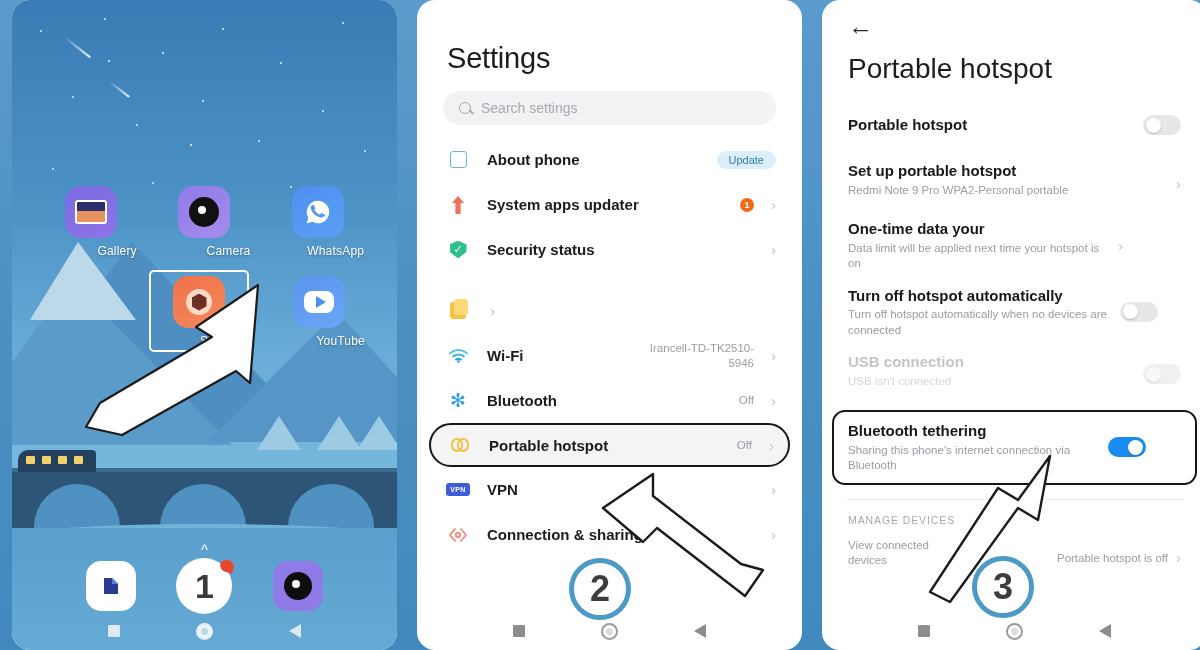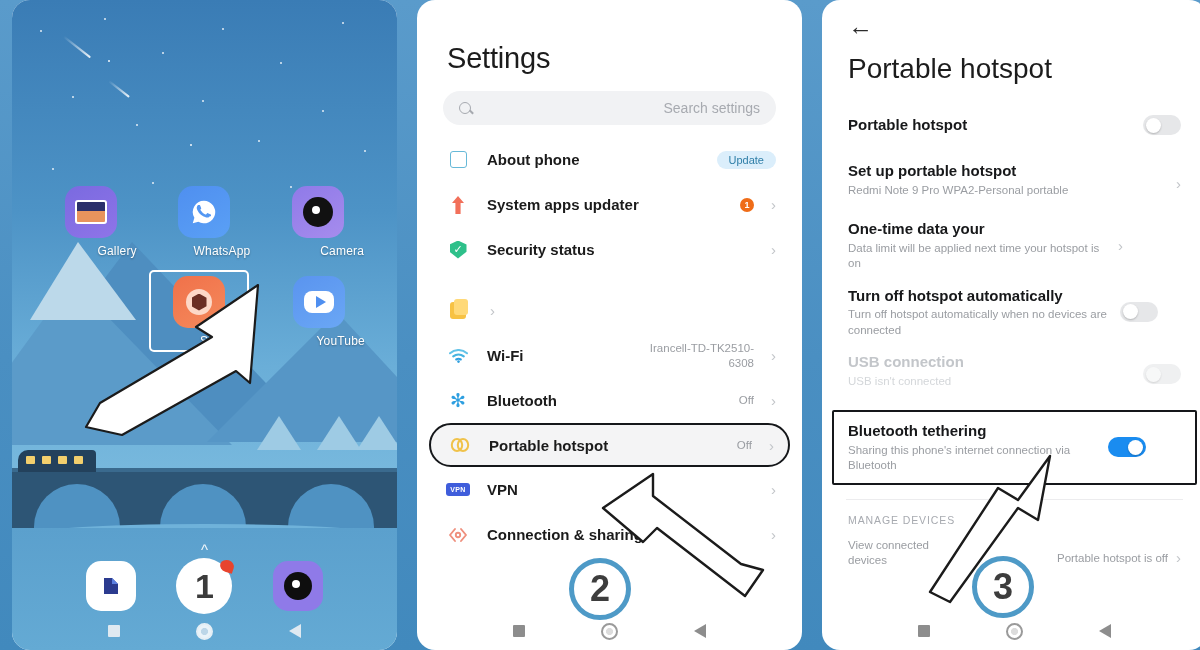--- a/index.html
+++ b/index.html
@@ -139,21 +139,21 @@
   .badge-dot { position:absolute; top:2px; right:-2px; width:14px; height:12px;
     background:#e8442e; border-radius: 50% 50% 0 50%; transform: rotate(18deg); }
 
   
   .arrow-white { position: absolute; }
 
   
   .s-title { font-size: 29px; font-weight: 400; color:#1c1c1c; padding: 42px 0 0 30px; letter-spacing:-.2px;}
   .search {
     margin: 16px 26px 0; height: 34px; border-radius: 18px; background:#f1f2f4;
-    display:flex; align-items:center; gap:10px; padding: 5px 16px; justify-content: space-between;
+    display:flex; align-items:center; gap:10px; padding: 5px 16px;
   }
   .search .magn { width:12px;height:12px;border:1.7px solid #a7aab0;border-radius:50%; position:relative;}
   .search .magn::after{content:"";position:absolute;width:5px;height:1.7px;background:#a7aab0;
     right:-4px;bottom:0;transform:rotate(45deg);}
   .search-ph { color:#a7aab0; font-size:14px; }
 
   .rows { padding: 12px 0 0; }
   .row { display:flex; align-items:center; min-height: 45px; padding: 0 26px 0 26px; position: relative;}
   .row .ic { width: 30px; flex:0 0 30px; display:flex; align-items:center; justify-content:center;}
   .row .lbl { font-size: 15px; font-weight: 700; color:#1b1b1b; margin-left: 14px; flex:1; }
@@ -199,21 +199,21 @@
   .tgl { width: 38px; height: 20px; border-radius: 11px; position: relative; flex:0 0 38px;
     align-self:center; margin-left: 10px; }
   .tgl.off { background:#e6e7e9; }
   .tgl.off.pale { background:#eff0f1; }
   .tgl .knob { position:absolute; top:2.5px; width:15px; height:15px; border-radius:50%;
     background:#fff; box-shadow: 0 1px 2px rgba(0,0,0,.22); }
   .tgl.off .knob { left: 3px; }
   .tgl.on { background:#1a8cf0; }
   .tgl.on .knob { right: 3px; }
   .hrow.boxed {
-    border: 2.5px solid #15171a; border-radius: 2px; margin: 0 10px 14px;
+    border: 2.5px solid #15171a; border-radius: 13px; margin: 0 10px 14px;
     padding: 9px 12px 9px 14px; background:#fff;
   }
   .divider { height:1px; background:#ececee; margin: 4px 24px 14px; }
   .sec-hdr { font-size:10.5px; color:#a7aab0; letter-spacing:.9px; padding: 0 26px 10px; }
 
   
   .step {
     position: absolute; width: 62px; height: 62px; border-radius:50%;
     border: 5px solid #4e9ac7; display:flex; align-items:center; justify-content:center;
     font-size: 36px; font-weight: 700; color:#3d3d3d; background: transparent;
@@ -275,34 +275,34 @@
 
     <div class="apps">
       <div class="app-row">
         <div class="app">
           <div class="app-ico ico-gallery">
               <div class="pic"></div>
             </div>
           <div class="app-lbl">Gallery</div>
         </div>
         <div class="app">
+          <div class="app-ico ico-cam">
+            <div style="width:30px;height:30px;border-radius:50%;background:#111;display:flex;align-items:center;justify-content:center">
+              <div style="width:8px;height:8px;border-radius:50%;background:#fff;margin-left:-5px;margin-top:-5px"></div>
+            </div>
+          </div>
+          <div class="app-lbl">Camera</div>
+        </div>
+        <div class="app">
           <div class="app-ico ico-wa">
             <svg width="30" height="30" viewBox="0 0 24 24">
                 <path fill="#fff" d="M12 3a9 9 0 0 0-7.7 13.6L3 21l4.5-1.2A9 9 0 1 0 12 3zm4.6 12.3c-.2.6-1.2 1.1-1.7 1.1-.4 0-1 .1-3.2-.9-2.7-1.2-4.4-4-4.5-4.2-.1-.2-1-1.4-1-2.6s.6-1.8.9-2.1c.2-.2.5-.3.7-.3h.5c.2 0 .4 0 .6.5l.8 2c.1.2.1.4 0 .5l-.4.5c-.1.2-.3.3-.1.6.2.3.8 1.3 1.7 2.1 1.1 1 2 1.3 2.3 1.4.2.1.4.1.6-.1l.7-.8c.2-.2.3-.2.6-.1l1.9.9c.3.1.5.2.6.3.1.2.1.7-.1 1.2z"></path>
               </svg>
           </div>
           <div class="app-lbl">WhatsApp</div>
-        </div>
-        <div class="app">
-          <div class="app-ico ico-cam">
-            <div style="width:30px;height:30px;border-radius:50%;background:#111;display:flex;align-items:center;justify-content:center">
-              <div style="width:8px;height:8px;border-radius:50%;background:#fff;margin-left:-5px;margin-top:-5px"></div>
-            </div>
-          </div>
-          <div class="app-lbl">Camera</div>
         </div>
       </div>
       <div class="app-row" style="justify-content:flex-end;gap:24px;padding-right:8px">
         <div class="app selected">
           <div class="app-ico ico-set">
             <div style="width:26px;height:26px;border-radius:50%;background:#fdd8c7;display:flex;align-items:center;justify-content:center">
               <div style="width:15px;height:17px;background:#6b2f24;clip-path:polygon(50% 0,100% 25%,100% 75%,50% 100%,0 75%,0 25%)"></div>
             </div>
           </div>
           <div class="app-lbl">Settings</div>
@@ -398,21 +398,21 @@
       <div class="row">
         <span class="ic">
           <svg width="19" height="14" viewBox="0 0 19 14">
             <path d="M1 4.2A13 13 0 0 1 18 4.2" stroke="#62c3e8" stroke-width="2.1" fill="none" stroke-linecap="round"></path>
             <path d="M4.2 7.4a8.6 8.6 0 0 1 10.6 0" stroke="#47b4e0" stroke-width="2.1" fill="none" stroke-linecap="round"></path>
             <path d="M7.2 10.5a4.2 4.2 0 0 1 4.6 0" stroke="#2e9fe0" stroke-width="2.1" fill="none" stroke-linecap="round"></path>
             <circle cx="9.5" cy="12.6" r="1.3" fill="#2e9fe0"></circle>
           </svg>
         </span>
         <span class="lbl">Wi-Fi</span>
-        <span class="val">Irancell-TD-TK2510-6308</span>
+        <span class="val">Irancell-TD-TK2510-5946</span>
         <span class="chev">›</span>
       </div>
 
       <div class="row">
         <span class="ic i-bt">✻</span>
         <span class="lbl">Bluetooth</span>
         <span class="val">Off</span>
         <span class="chev">›</span>
       </div>
 

